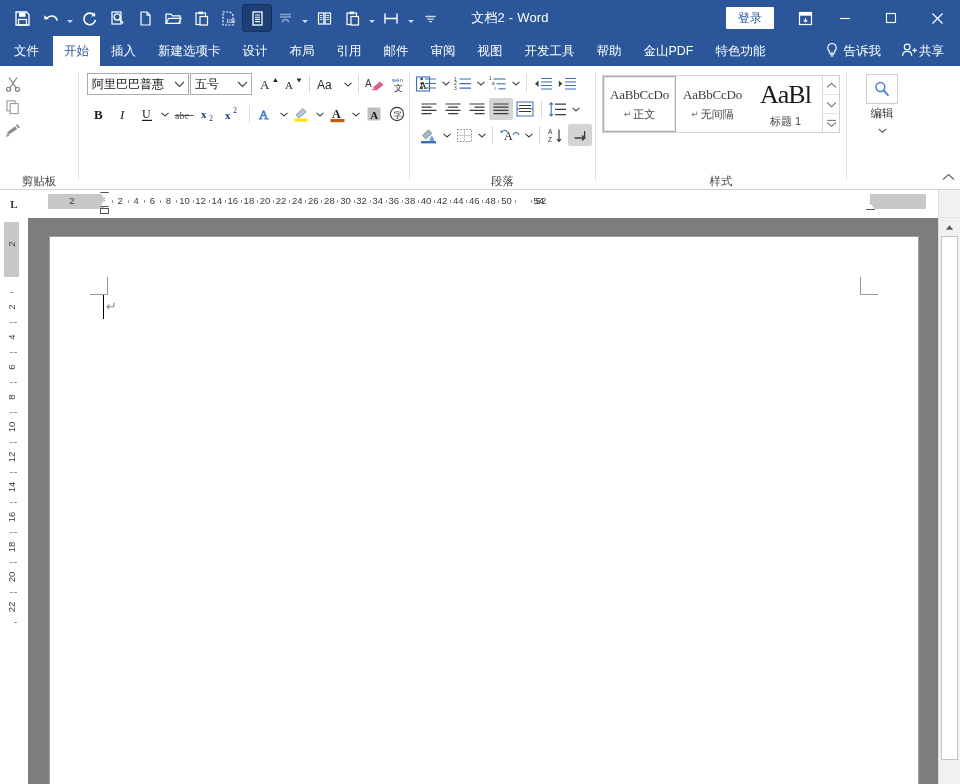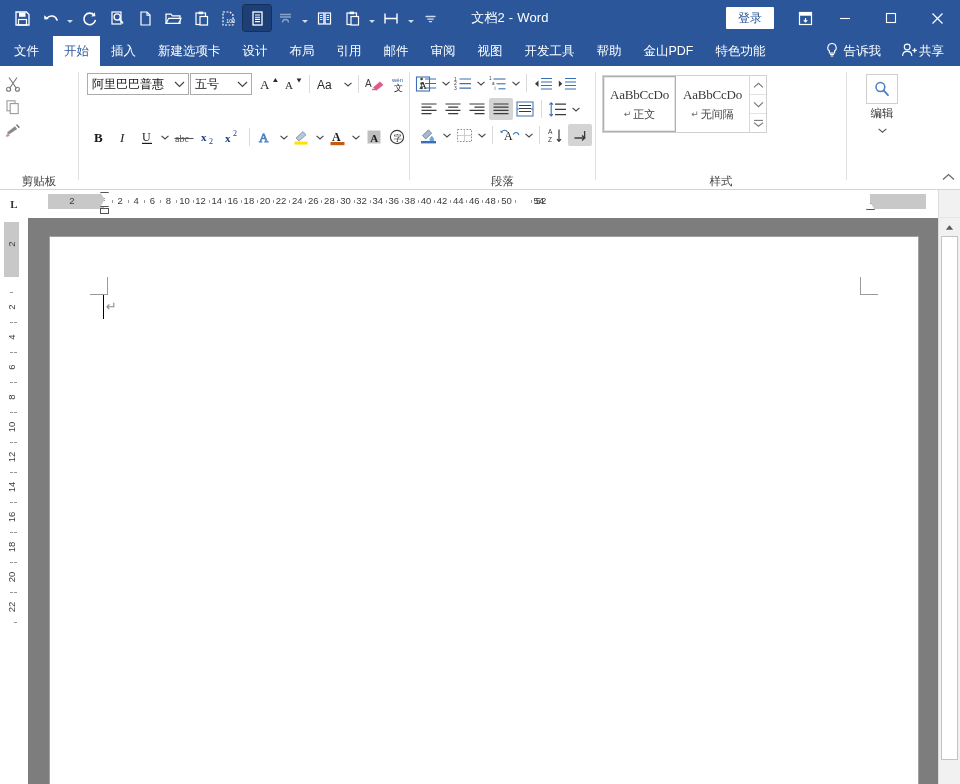--- a/index.html
+++ b/index.html
@@ -415,21 +415,21 @@
                 <path d="M2.6 11.8l-1.3 2.6 2.9-.8z" fill="#d8a7c8" stroke="#b07aa0" stroke-width=".8"></path>
               </svg>
           </div>
         </div>
       </div>
       <div class="grp-label">剪贴板</div>
     </div>
     <div class="grp-sep"></div>
 
     <div class="grp g-font">
-      <div class="grp-body" style="flex-direction:column;gap:23px;">
+      <div class="grp-body" style="flex-direction:column;">
         <div class="font-row">
           <div class="combo combo-font">
             <span class="cval">阿里巴巴普惠</span>
             <span class="cdrop">
               <svg width="11" height="7" viewBox="0 0 11 7">
                   <path d="M1 1l4.5 4.4L10 1" fill="none" stroke="#444" stroke-width="1.2"></path>
                 </svg>
             </span>
           </div>
           <div class="combo combo-size">
@@ -742,20 +742,26 @@
             <div class="style-name">
               <span class="pilcrow">↵</span>
               <span>正文</span>
             </div>
           </div>
           <div class="style-item">
             <div class="style-prev">AaBbCcDo</div>
             <div class="style-name">
               <span class="pilcrow">↵</span>
               <span>无间隔</span>
+            </div>
+          </div>
+          <div class="style-item">
+            <div class="style-prev big">AaBl</div>
+            <div class="style-name">
+              <span>标题 1</span>
             </div>
           </div>
           <div class="style-scroll">
             <div class="ssb">
               <svg width="11" height="7" viewBox="0 0 11 7">
                   <path d="M1 5.4L5.5 1.2 10 5.4" fill="none" stroke="#7a7a7a" stroke-width="1.2"></path>
                 </svg>
             </div>
             <div class="ssb">
               <svg width="11" height="7" viewBox="0 0 11 7">

